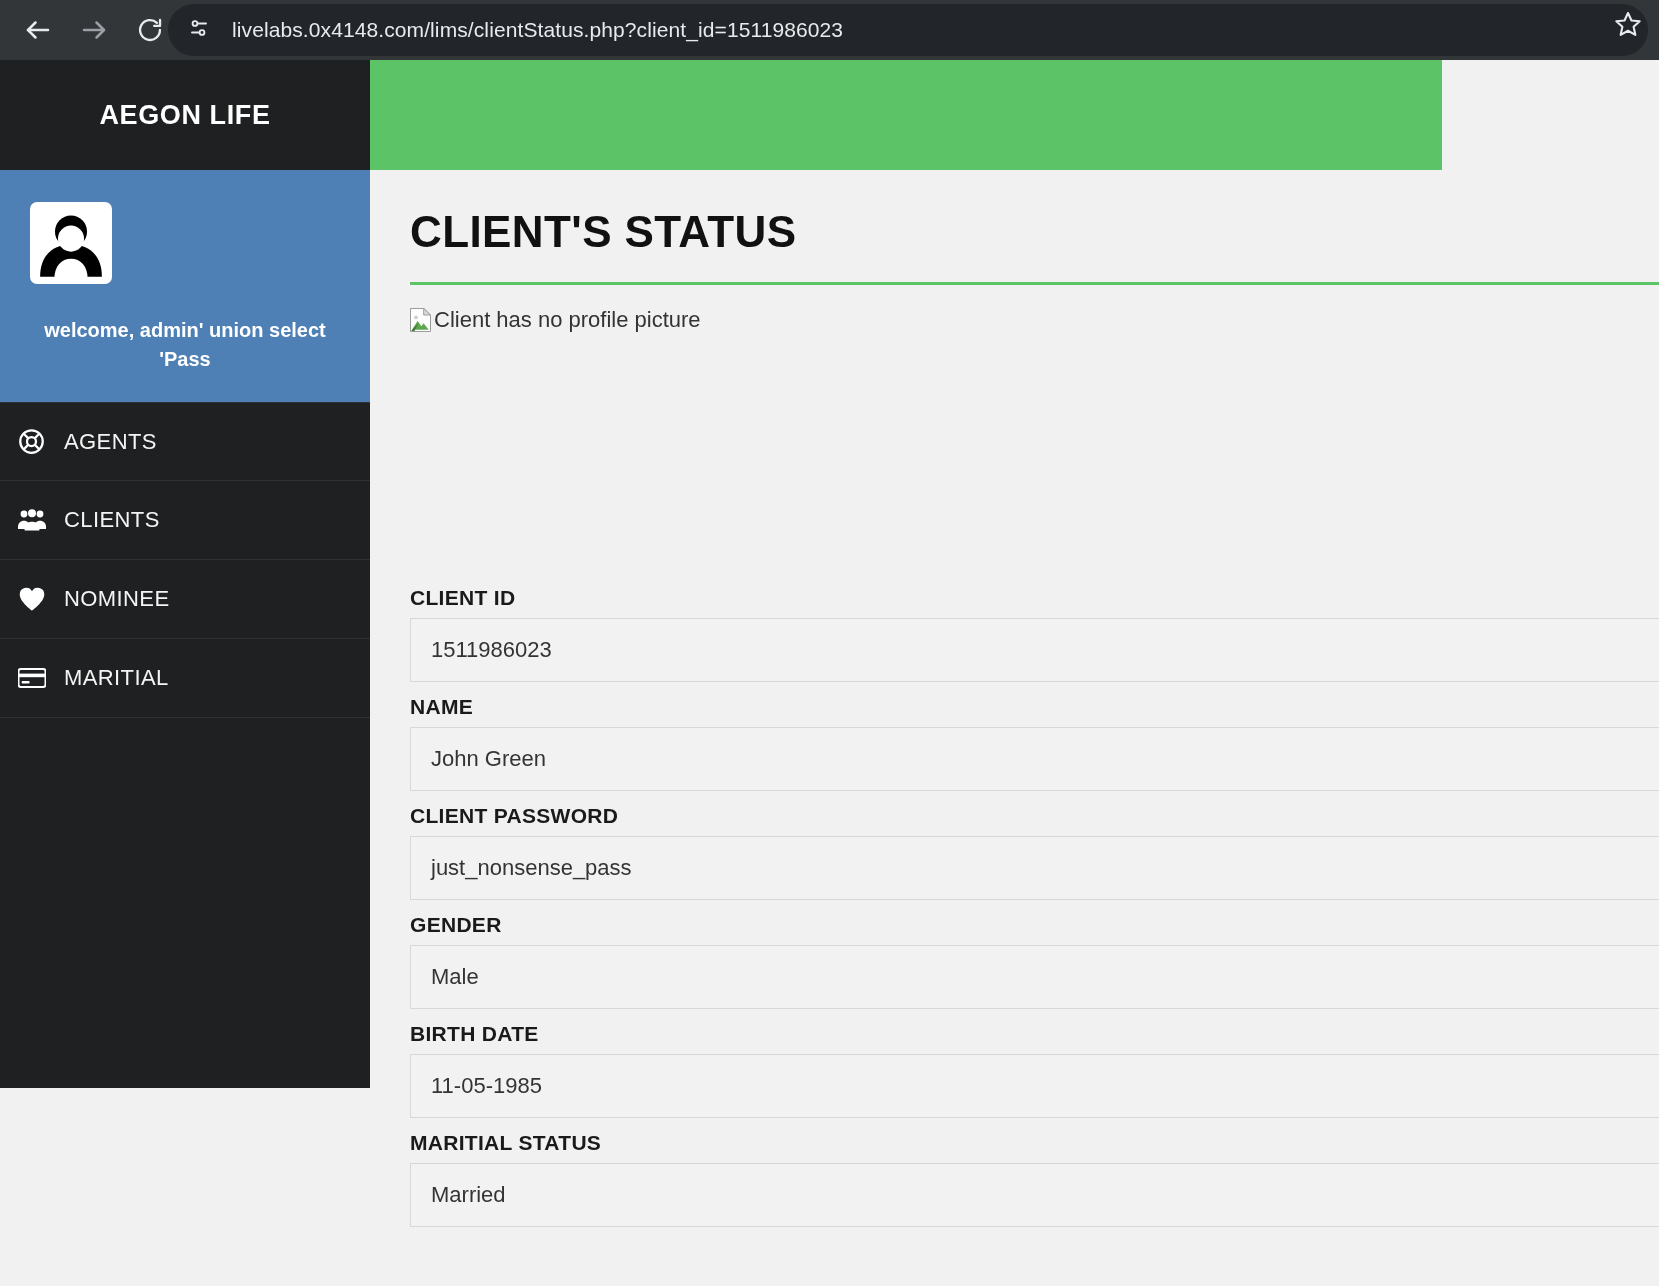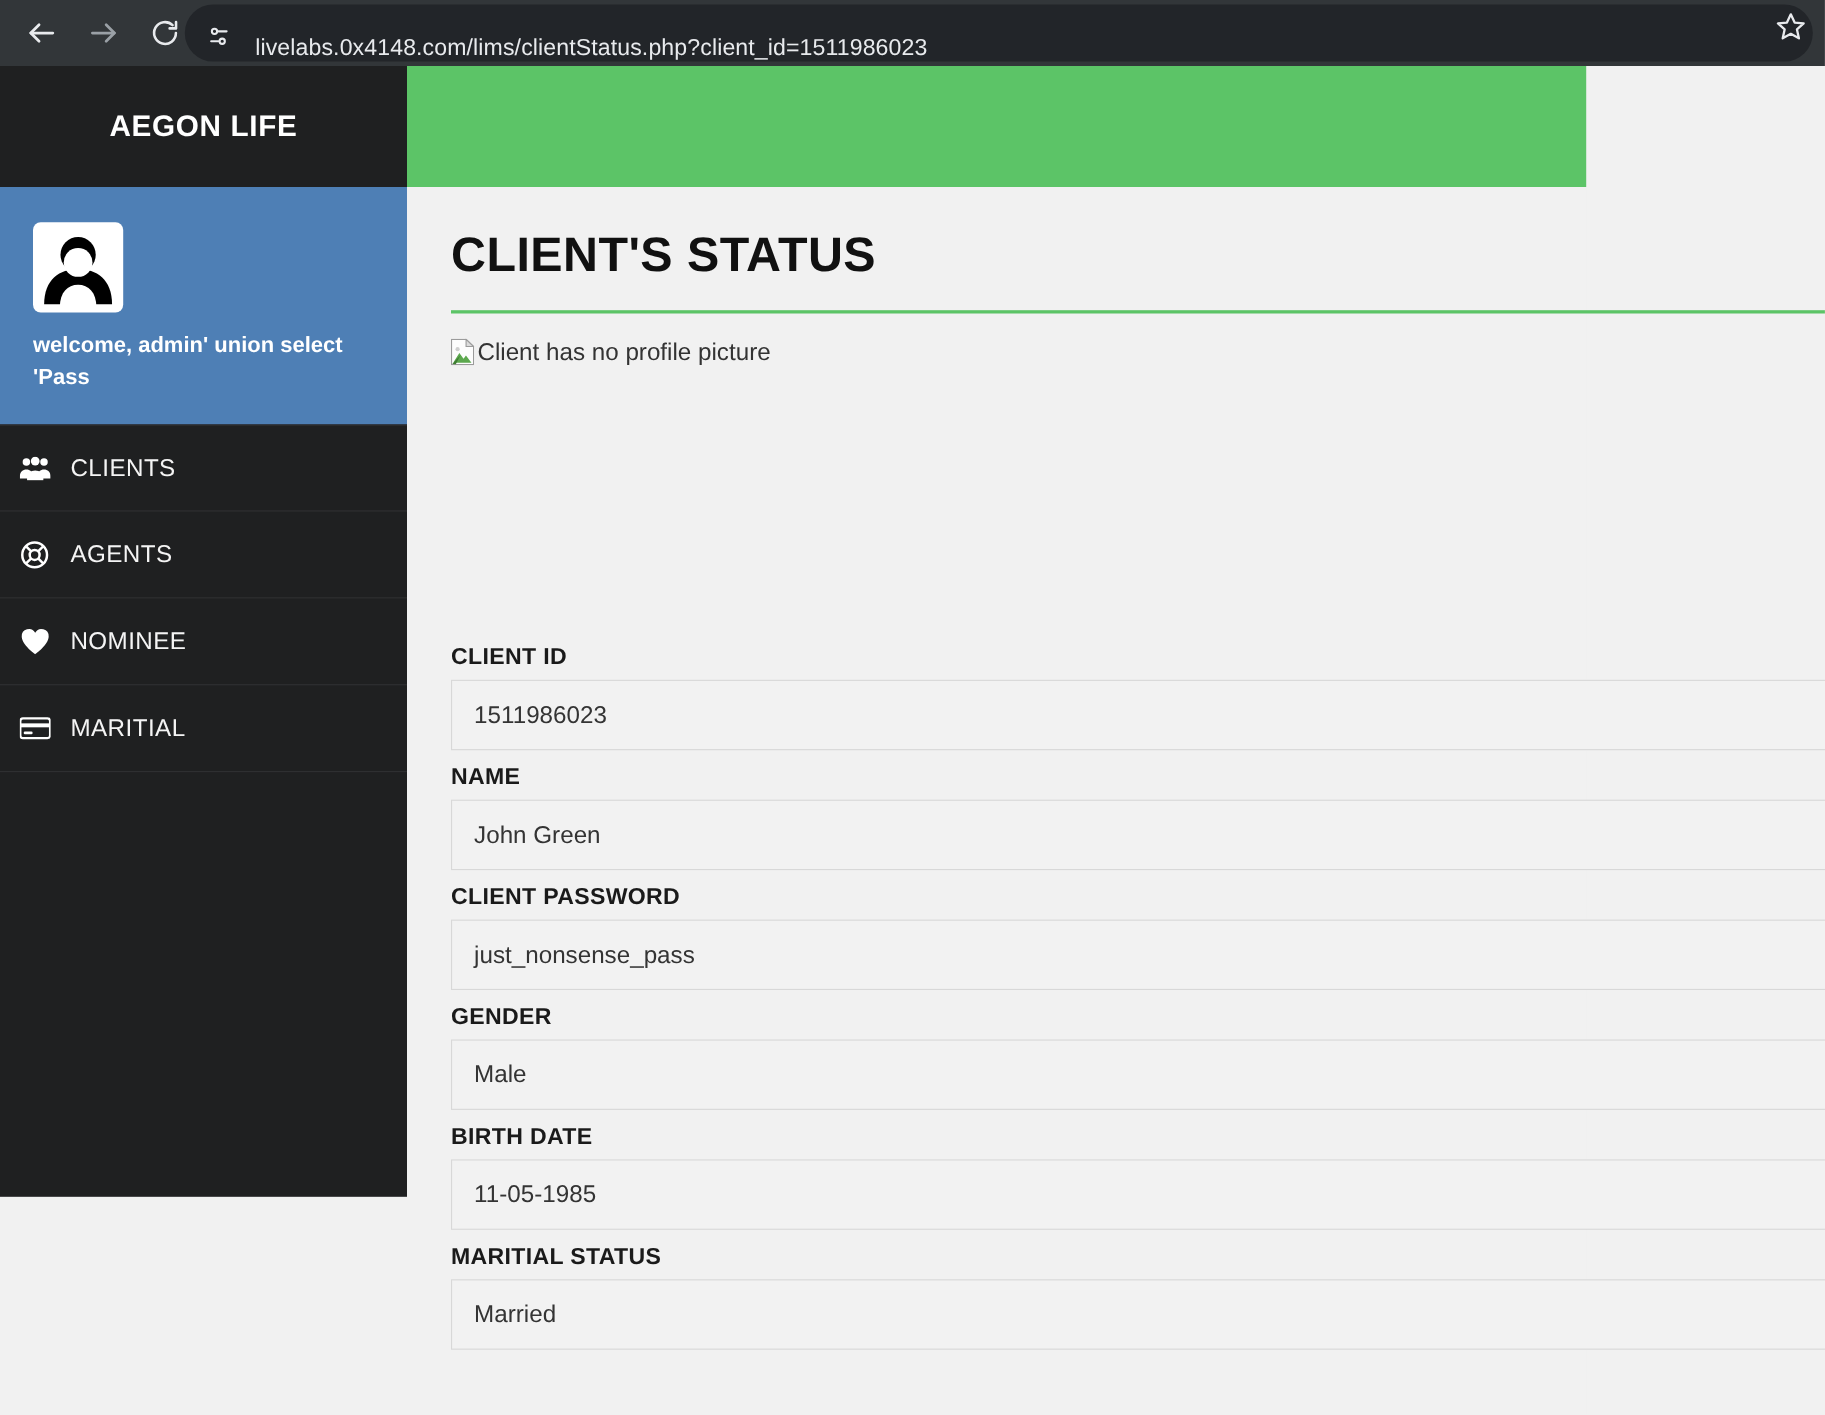--- a/index.html
+++ b/index.html
@@ -21,21 +21,21 @@
     display:flex; align-items:center; justify-content:center;
     border-radius:50%;
   }
   .nav-btn:first-child{ margin-left:14px; }
   .nav-btn svg{ display:block; }
   .omnibox{
     position:absolute; left:168px; top:4px;
     width:1480px; height:52px;
     background:#222529;
     border-radius:26px;
-    display:flex; align-items:flex-end;
+    display:flex; align-items:center;
     overflow:hidden;
   }
   .site-info{
     width:42px; height:42px; margin-left:10px; flex:0 0 auto;
     border-radius:50%;
     display:flex; align-items:center; justify-content:center;
   }
   .url-text{
     margin-left:12px;
     color:#e8eaed;
@@ -80,25 +80,25 @@
     min-height:210px;
   }
   .avatar{
     width:82px; height:82px;
     background:#ffffff;
     border-radius:7px;
     display:flex; align-items:center; justify-content:center;
     overflow:hidden;
   }
   .welcome{
-    margin-top:16px;
+    margin-top:32px;
     color:#ffffff;
     font-size:20px;
     font-weight:bold;
-    text-align:left;
+    text-align:center;
     line-height:1.45;
   }
   .nav{ background:#1f2021; }
   .nav-item{
     height:79px;
     display:flex; align-items:center;
     padding-left:18px;
     border-bottom:1px solid #303133;
     color:#f4f4f4;
   }
@@ -247,44 +247,44 @@
           </svg>
         </span>
       </div>
       <div class="welcome">welcome, admin' union select 'Pass</div>
     </div>
 
     <div class="nav">
 
       <div class="nav-item">
         <span class="nav-icon">
+          <svg width="27" height="27" viewBox="0 0 24 24" fill="none" stroke="#ffffff" stroke-width="2">
+            <circle cx="12" cy="12" r="10"></circle>
+            <circle cx="12" cy="12" r="4" fill="none"></circle>
+            <line x1="4.9" y1="4.9" x2="9.2" y2="9.2"></line>
+            <line x1="14.8" y1="14.8" x2="19.1" y2="19.1"></line>
+            <line x1="19.1" y1="4.9" x2="14.8" y2="9.2"></line>
+            <line x1="9.2" y1="14.8" x2="4.9" y2="19.1"></line>
+          </svg>
+        </span>
+        <span class="nav-label">AGENTS</span>
+      </div>
+
+      <div class="nav-item">
+        <span class="nav-icon">
           <svg width="28" height="22" viewBox="0 0 28 22" fill="#ffffff">
             <circle cx="6" cy="5" r="3.4"></circle>
               <circle cx="22" cy="5" r="3.4"></circle>
             <circle cx="14" cy="4.2" r="4"></circle>
             <path d="M0 18c0-4 2.8-6.2 6-6.2s6 2.2 6 6.2v2H0z"></path>
             <path d="M16 18c0-4 2.8-6.2 6-6.2s6 2.2 6 6.2v2H16z"></path>
             <path d="M6.6 20c0-4.6 3.2-7.3 7.4-7.3s7.4 2.7 7.4 7.3v1.6H6.6z"></path>
           </svg>
         </span>
         <span class="nav-label">CLIENTS</span>
-      </div>
-
-      <div class="nav-item">
-        <span class="nav-icon">
-          <svg width="27" height="27" viewBox="0 0 24 24" fill="none" stroke="#ffffff" stroke-width="2">
-            <circle cx="12" cy="12" r="10"></circle>
-            <circle cx="12" cy="12" r="4" fill="none"></circle>
-            <line x1="4.9" y1="4.9" x2="9.2" y2="9.2"></line>
-            <line x1="14.8" y1="14.8" x2="19.1" y2="19.1"></line>
-            <line x1="19.1" y1="4.9" x2="14.8" y2="9.2"></line>
-            <line x1="9.2" y1="14.8" x2="4.9" y2="19.1"></line>
-          </svg>
-        </span>
-        <span class="nav-label">AGENTS</span>
       </div>
 
 
       <div class="nav-item">
         <span class="nav-icon">
           <svg width="28" height="26" viewBox="0 0 24 22" fill="#ffffff">
             <path d="M12 21S1.5 13.6 1.5 7.2A5.6 5.6 0 0 1 12 4.3 5.6 5.6 0 0 1 22.5 7.2C22.5 13.6 12 21 12 21z"></path>
           </svg>
         </span>
         <span class="nav-label">NOMINEE</span>

